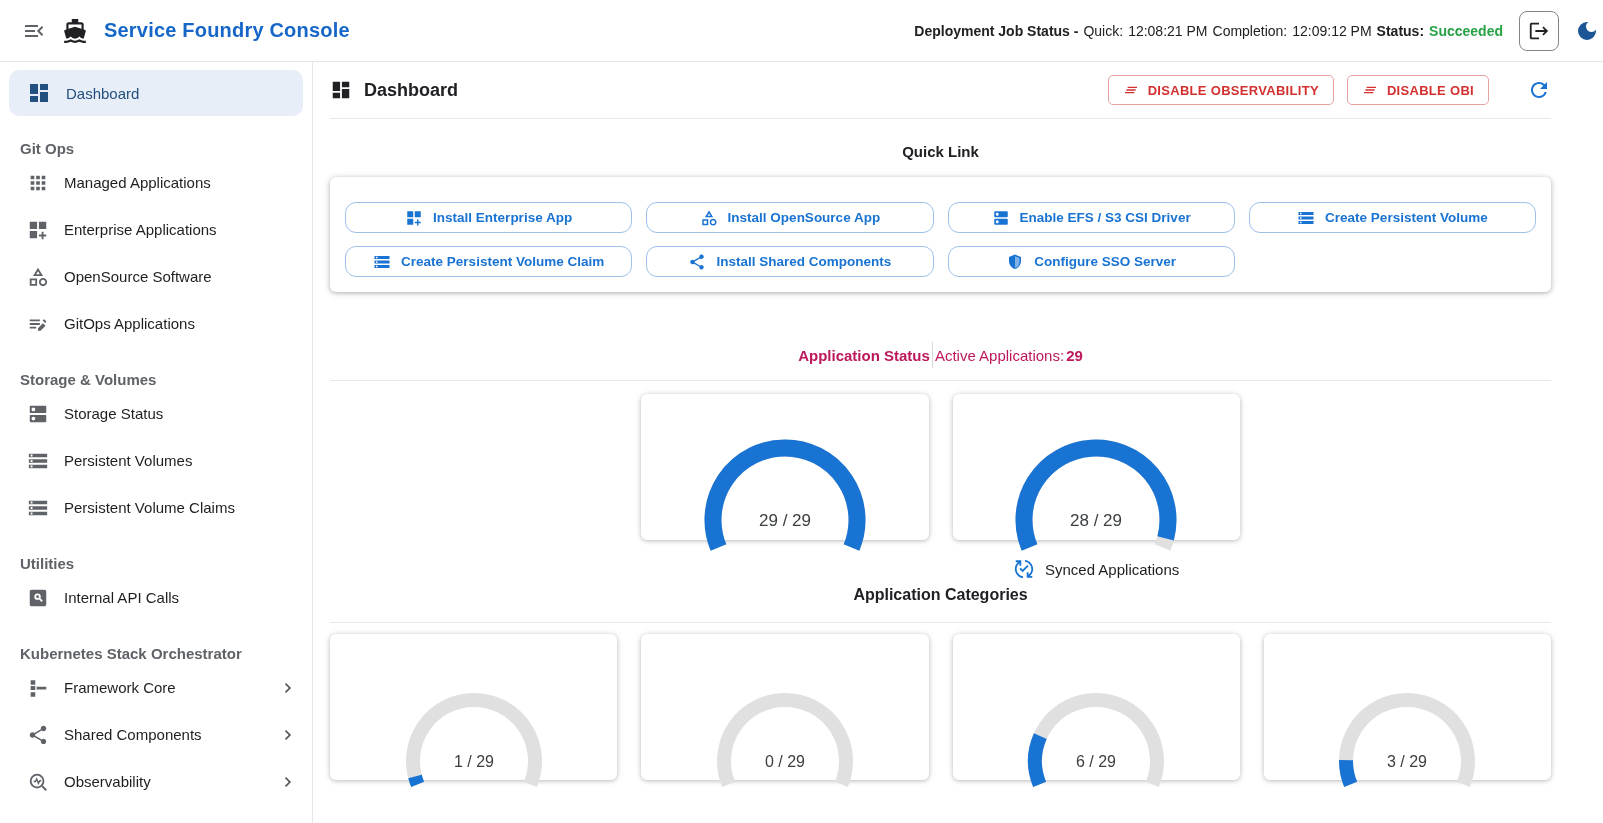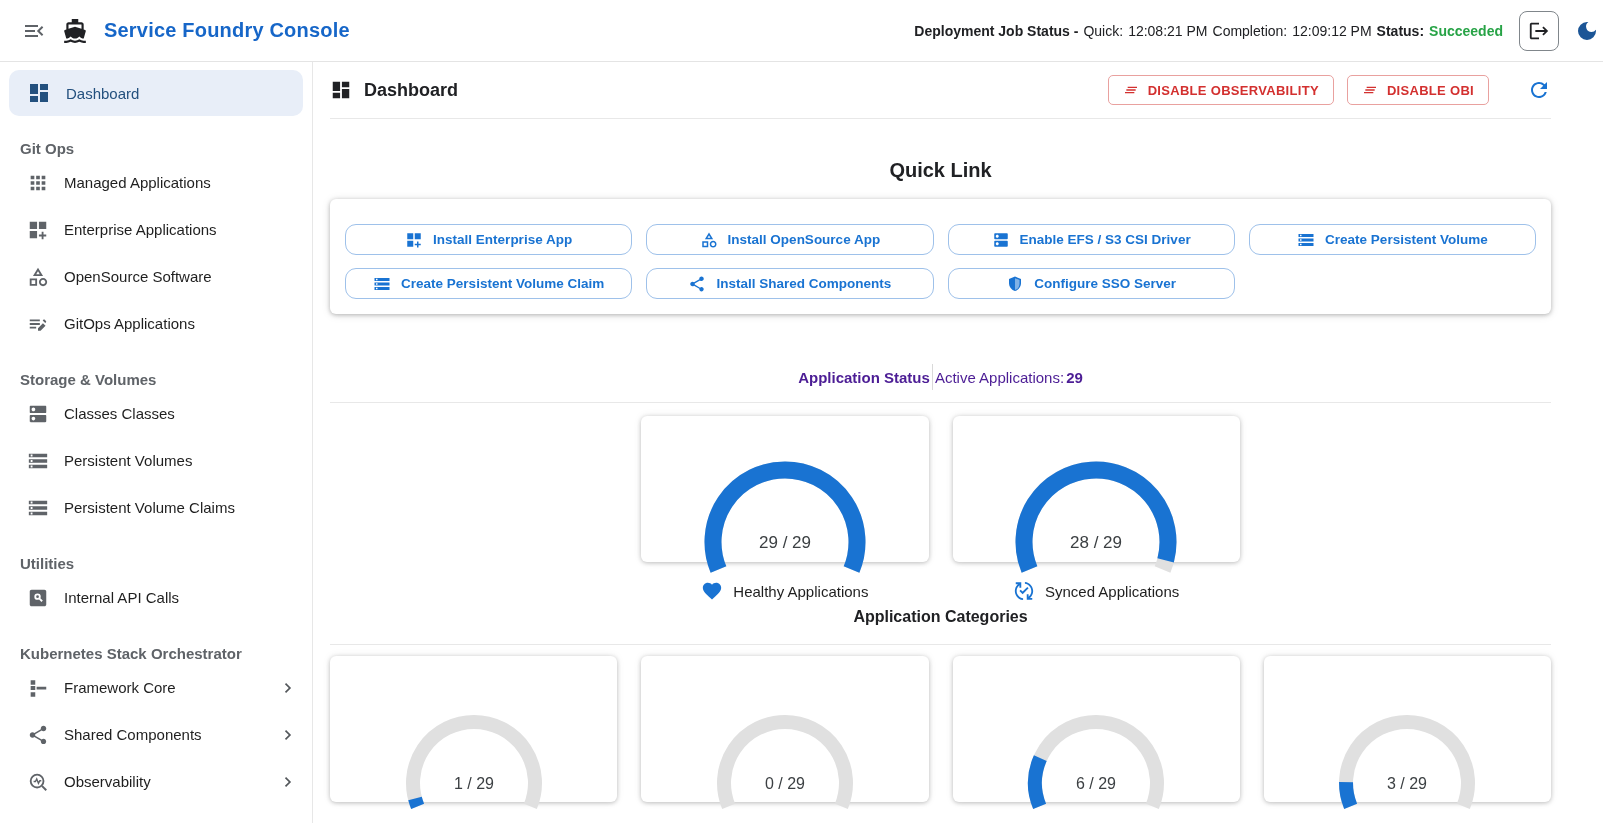--- a/index.html
+++ b/index.html
@@ -48,31 +48,31 @@
   .main-inner{padding:0 52px 0 17px;}
   .page-head{height:56px;display:flex;align-items:center;gap:13px;}
   .page-title{font-size:18px;font-weight:bold;color:#202124;margin-right:auto... }
   .page-title{margin:0;}
   .ph-left{display:flex;align-items:center;gap:12px;margin-right:auto;}
   .danger-btn{height:30px;padding:0 14px;border:1px solid #e9a19f;border-radius:5px;
     color:var(--danger);font-size:13px;font-weight:bold;letter-spacing:.3px;
     display:flex;align-items:center;gap:9px;background:#fff;}
   .refresh-btn{margin-left:25px;}
   .hdiv{border-top:1px solid #e8e8e8;}
-  .section-title{text-align:center;font-weight:bold;font-size:20px;color:#202124;margin:40px 0 17px;}
+  .section-title{text-align:center;font-weight:bold;font-size:15px;color:#202124;margin:24px 0 17px;}
   .section-title.big{font-size:16px;margin:46px 0 18px;}
   .quick-card{background:#fff;border-radius:6px;padding:25px 15px 15px;
     box-shadow:0 1px 4px rgba(0,0,0,.25),0 1px 10px rgba(0,0,0,.1);}
   .quick-grid{display:grid;grid-template-columns:repeat(4,1fr);gap:13px 14px;}
   .quick-btn{height:31px;border:1px solid #9ec1ea;border-radius:11px;background:#fff;
     display:flex;align-items:center;justify-content:center;gap:10px;
     color:var(--accent);font-size:13.5px;font-weight:bold;white-space:nowrap;}
   .quick-btn .ic{color:var(--accent);}
   .status-head{display:flex;justify-content:center;align-items:center;gap:2px;
-    font-size:15px;color:#4c1d95;margin:50px 0 12px;}
+    font-size:15px;color:#be185d;margin:50px 0 12px;}
   .status-head .t{font-weight:bold;}
   .vdiv{width:1px;height:26px;background:#d9d9d9;}
   .cards-grid{display:grid;grid-template-columns:repeat(4,1fr);gap:24px;}
   .status-row{margin-top:13px;}
   .cat-row{margin-top:11px;}
   .card{background:#fff;border-radius:6px;height:146px;
     box-shadow:0 1px 4px rgba(0,0,0,.22),0 0 8px rgba(0,0,0,.08);}
   .card .gauge{display:block;margin:12px auto 0;width:240px;}
   .card.cat .gauge{margin-top:14px;}
   .gauge-label{display:flex;justify-content:center;align-items:center;gap:10px;
@@ -166,21 +166,21 @@
           </span>
           <span>GitOps Applications</span>
         </div>
         <div class="side-section-label">Storage &amp; Volumes</div>
         <div class="side-item">
           <span class="ic ic22">
             <svg viewBox="0 0 24 24" fill="currentColor">
               <path fill-rule="evenodd" d="M20 13H4c-.55 0-1 .45-1 1v6c0 .55.45 1 1 1h16c.55 0 1-.45 1-1v-6c0-.55-.45-1-1-1zM7 19c-1.1 0-2-.9-2-2s.9-2 2-2 2 .9 2 2-.9 2-2 2zM20 3H4c-.55 0-1 .45-1 1v6c0 .55.45 1 1 1h16c.55 0 1-.45 1-1V4c0-.55-.45-1-1-1zM7 9c-1.1 0-2-.9-2-2s.9-2 2-2 2 .9 2 2-.9 2-2 2z"></path>
             </svg>
           </span>
-          <span>Classes Classes</span>
+          <span>Storage Status</span>
         </div>
         <div class="side-item">
           <span class="ic ic22">
             <svg viewBox="0 0 24 24" fill="currentColor">
               <path fill-rule="evenodd" d="M2 20h20v-4H2v4zm2-3h2v2H4v-2zM2 4v4h20V4H2zm4 3H4V5h2v2zm-4 7h20v-4H2v4zm2-3h2v2H4v-2z"></path>
             </svg>
           </span>
           <span>Persistent Volumes</span>
         </div>
         <div class="side-item">
@@ -354,28 +354,20 @@
       <div class="hdiv"></div>
       <div class="cards-grid status-row" id="status-cards">
           <div class="card" style="grid-column: 2;">
             <div>
               <svg class="gauge" width="240" height="152" viewBox="0 0 240 152">
                 <path d="M 53.48 141.55 A 72 72 0 1 1 186.52 141.55" fill="none" stroke="#e0e0e0" stroke-width="17"></path>
                 <path d="M 53.48 141.55 A 72 72 0 1 1 186.52 141.55" fill="none" stroke="#1973d2" stroke-width="17"></path>
                 <text x="120" y="120" text-anchor="middle" font-size="17" fill="#3c4043" font-family="Liberation Sans, sans-serif">29 / 29</text>
               </svg>
             </div>
-            <div class="gauge-label">
-              <span class="ic ic22">
-                <svg viewBox="0 0 24 24" fill="currentColor">
-                  <path d="M12 21.35l-1.45-1.32C5.4 15.36 2 12.28 2 8.5 2 5.42 4.42 3 7.5 3c1.74 0 3.41.81 4.5 2.09C13.09 3.81 14.76 3 16.5 3 19.58 3 22 5.42 22 8.5c0 3.78-3.4 6.86-8.55 11.54L12 21.35z"></path>
-                </svg>
-              </span>
-              <span>Healthy Applications</span>
-            </div>
           </div>
           <div class="card" style="grid-column: 3;">
             <div>
               <svg class="gauge" width="240" height="152" viewBox="0 0 240 152">
                 <path d="M 53.48 141.55 A 72 72 0 1 1 186.52 141.55" fill="none" stroke="#e0e0e0" stroke-width="17"></path>
                 <path d="M 53.48 141.55 A 72 72 0 1 1 189.63 132.32" fill="none" stroke="#1973d2" stroke-width="17"></path>
                 <text x="120" y="120" text-anchor="middle" font-size="17" fill="#3c4043" font-family="Liberation Sans, sans-serif">28 / 29</text>
               </svg>
             </div>
             <div class="gauge-label">

